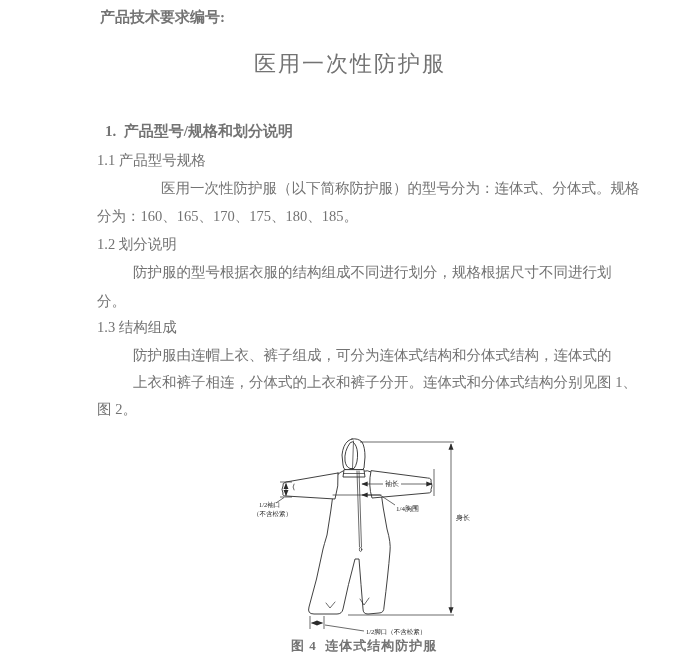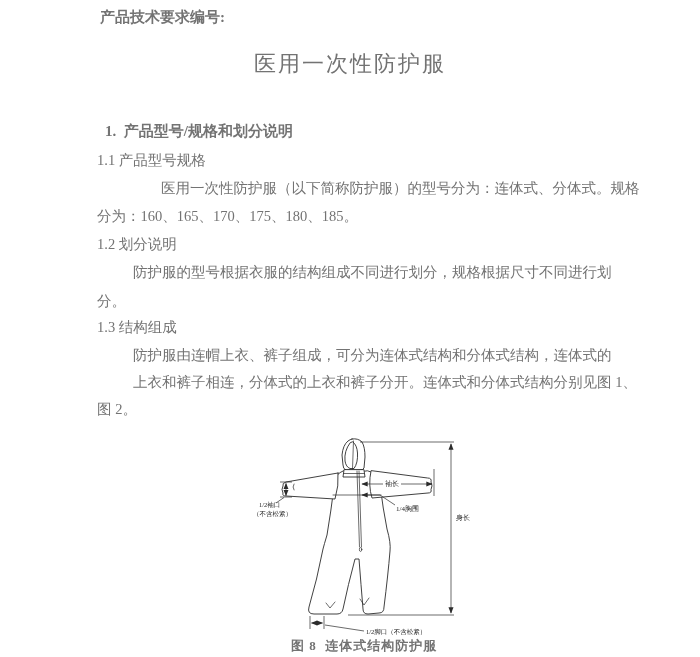--- a/index.html
+++ b/index.html
@@ -111,15 +111,15 @@
 
     <rect x="145" y="53" width="18" height="10" fill="#ffffff" stroke="none"></rect>
     <text x="147" y="61" font-size="7">袖长</text>
     <text x="158" y="86" font-size="7">1/4胸围</text>
     <text x="218" y="95" font-size="7">身长</text>
     <text x="21" y="82" font-size="6.5">1/2袖口</text>
     <text x="15" y="91" font-size="6.5">（不含松紧）</text>
     <text x="128" y="209" font-size="6.5">1/2脚口（不含松紧）</text>
   </svg>
 
-  <div class="tline fig-caption">图 8  连体式结构防护服</div>
+  <div class="tline fig-caption">图 4  连体式结构防护服</div>
 
 </div>
 
 </body></html>

